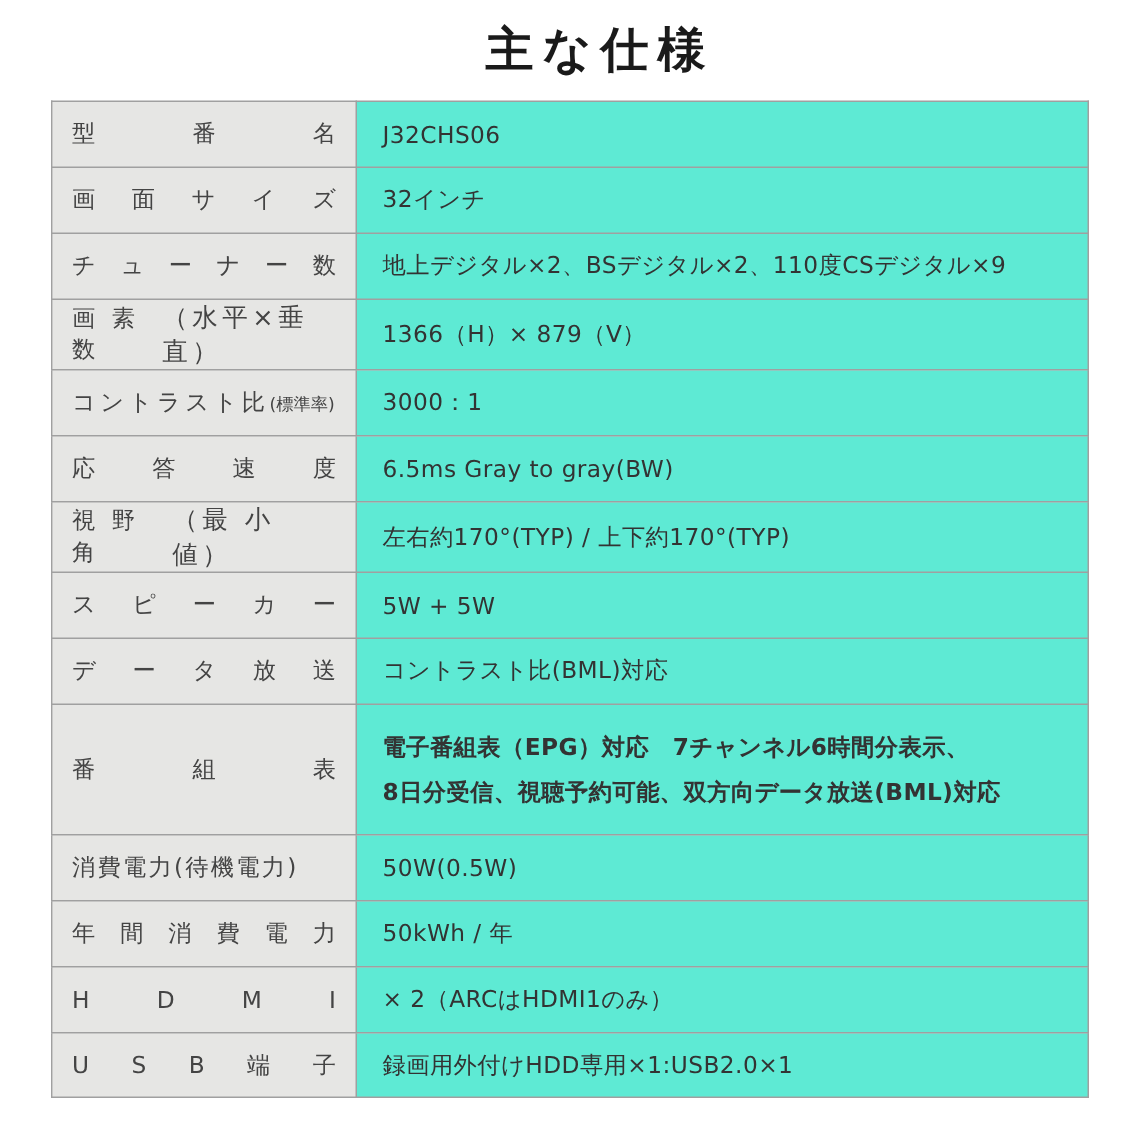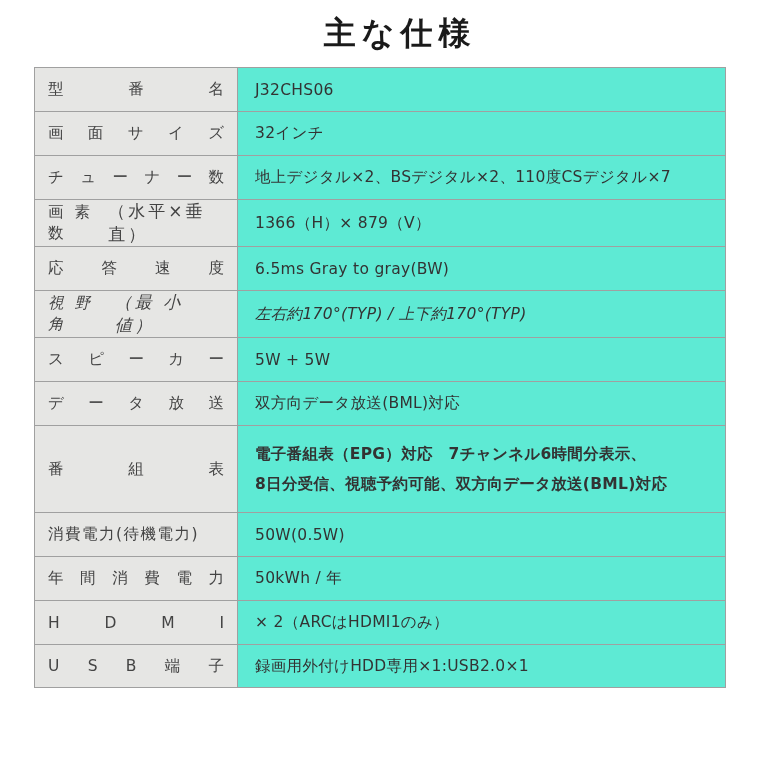--- a/index.html
+++ b/index.html
@@ -53,43 +53,52 @@
         <td class="label">
           <div class="label-inner">
             <span>チ</span>
             <span>ュ</span>
             <span>ー</span>
             <span>ナ</span>
             <span>ー</span>
             <span>数</span>
           </div>
         </td>
-        <td class="value">地上デジタル×2、BSデジタル×2、110度CSデジタル×7</td>
+        <td class="value">地上デジタル×2、BSデジタル×2、110度CSデジタル×9</td>
       </tr>
       <tr style="height: 44px; padding-left: 44px;">
         <td class="label">
           <div class="label-inner compact">
             <span>画 素 数</span>
             <span class="small">（水平×垂直）</span>
           </div>
         </td>
         <td class="value">1366（H）× 879（V）</td>
       </tr>
       <tr style="height: 44px;">
         <td class="label">
+          <div class="label-inner compact">
+            <span>コントラスト比</span>
+            <span class="small-tight">(標準率)</span>
+          </div>
+        </td>
+        <td class="value">3000：1</td>
+      </tr>
+      <tr style="height: 44px;">
+        <td class="label">
           <div class="label-inner">
             <span>応</span>
             <span>答</span>
             <span>速</span>
             <span>度</span>
           </div>
         </td>
         <td class="value">6.5ms Gray to gray(BW)</td>
       </tr>
-      <tr style="height: 44px; font-style: italic;">
+      <tr style="height: 44px;">
         <td class="label">
           <div class="label-inner compact">
             <span>視 野 角</span>
             <span class="small">（最 小 値）</span>
           </div>
         </td>
         <td class="value">左右約170°(TYP) / 上下約170°(TYP)</td>
       </tr>
       <tr style="height: 44px;">
         <td class="label">
@@ -106,21 +115,21 @@
       <tr style="height: 44px;">
         <td class="label">
           <div class="label-inner">
             <span>デ</span>
             <span>ー</span>
             <span>タ</span>
             <span>放</span>
             <span>送</span>
           </div>
         </td>
-        <td class="value">双方向データ放送(BML)対応</td>
+        <td class="value">コントラスト比(BML)対応</td>
       </tr>
       <tr style="height: 87px;">
         <td class="label">
           <div class="label-inner">
             <span>番</span>
             <span>組</span>
             <span>表</span>
           </div>
         </td>
         <td class="value">

